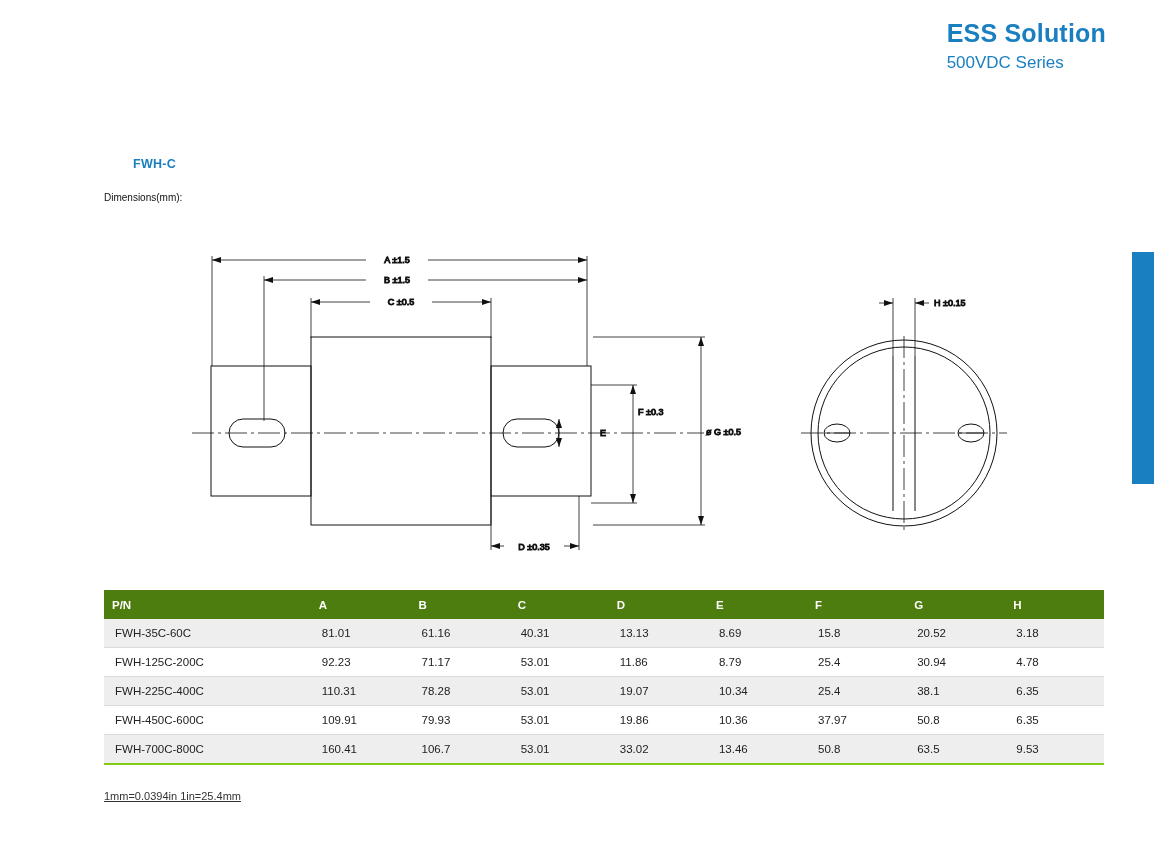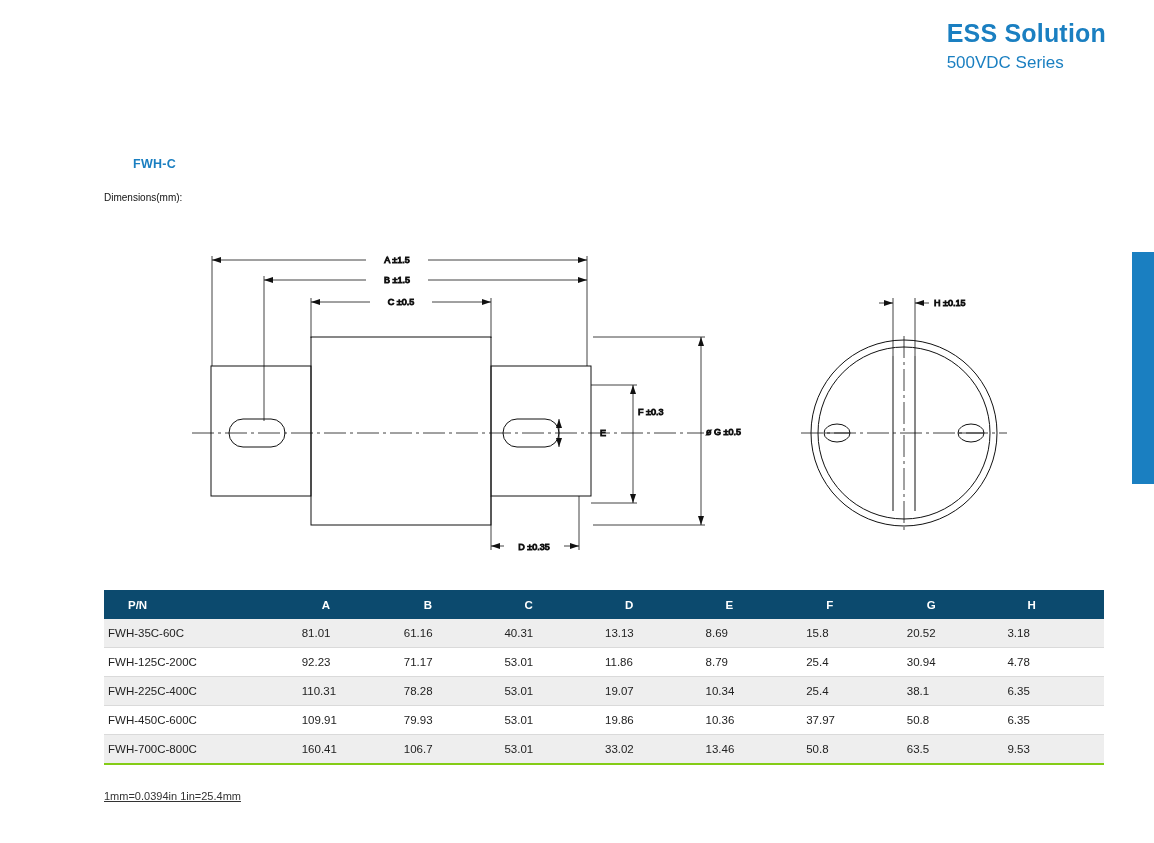--- a/index.html
+++ b/index.html
@@ -82,30 +82,30 @@
     left: 104px;
     top: 590px;
     width: 1000px;
   }
   table.dims {
     border-collapse: collapse;
     width: 1000px;
     font-size: 11.5px;
   }
   table.dims thead th {
-    background: #0c4a6e;
+    background: #4d7c0f;
     color: #ffffff;
     font-weight: bold;
     text-align: left;
-    padding: 7px 0 7px 24px;
+    padding: 7px 0 7px 8px;
     font-size: 11.5px;
     height: 15px;
   }
   table.dims tbody td {
-    padding: 7px 0 7px 4px;
+    padding: 7px 0 7px 11px;
     color: #222;
     border-bottom: 1px solid #dadada;
     height: 14px;
   }
   table.dims tbody tr:nth-child(odd) td {
     background: #eeeeee;
   }
   table.dims tbody tr:nth-child(even) td {
     background: #ffffff;
   }

